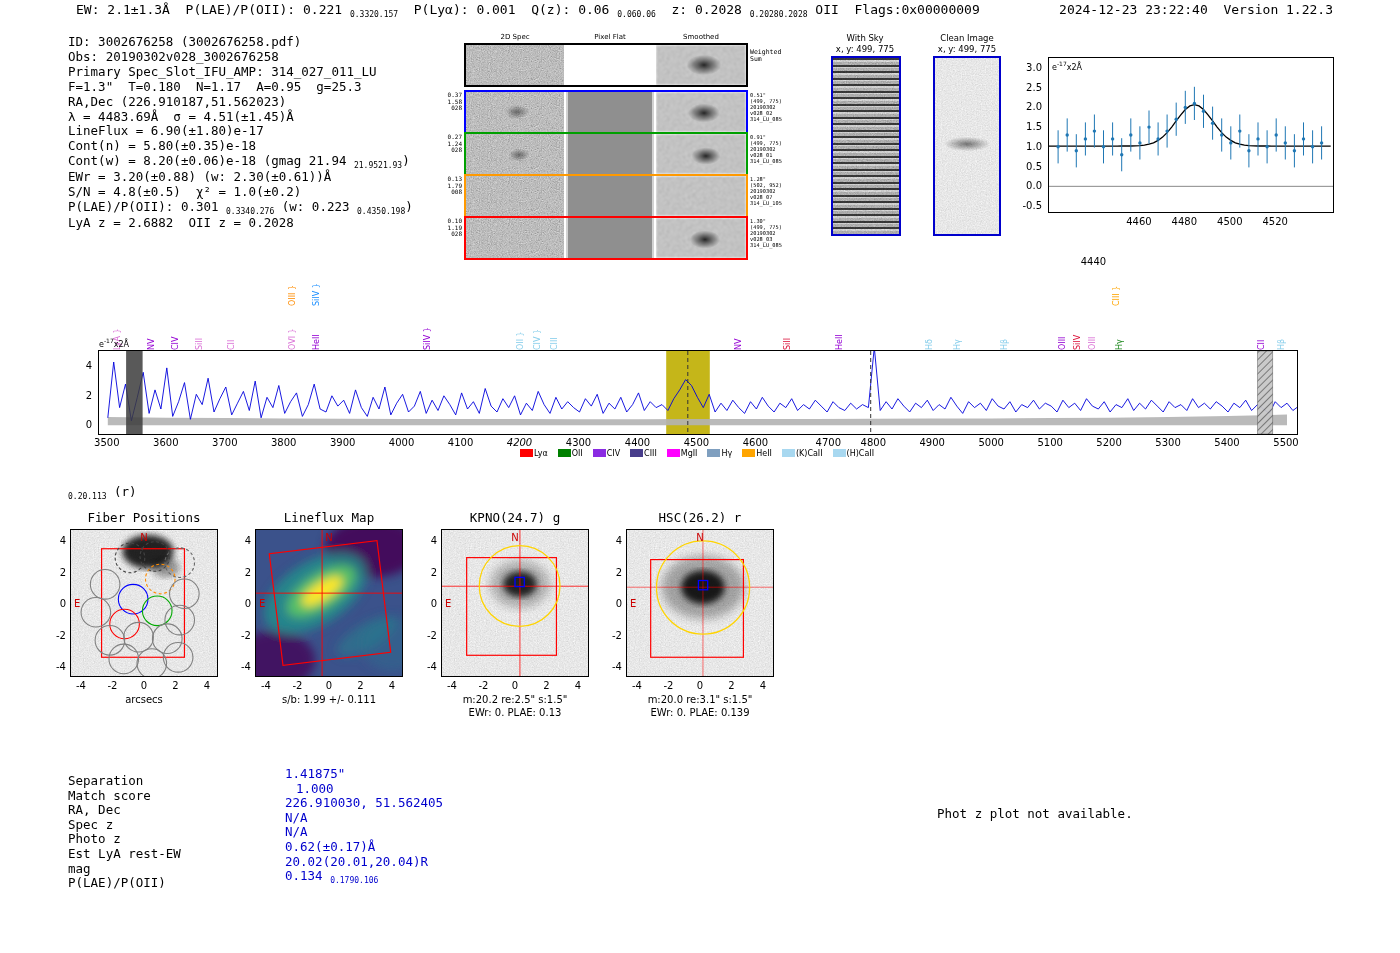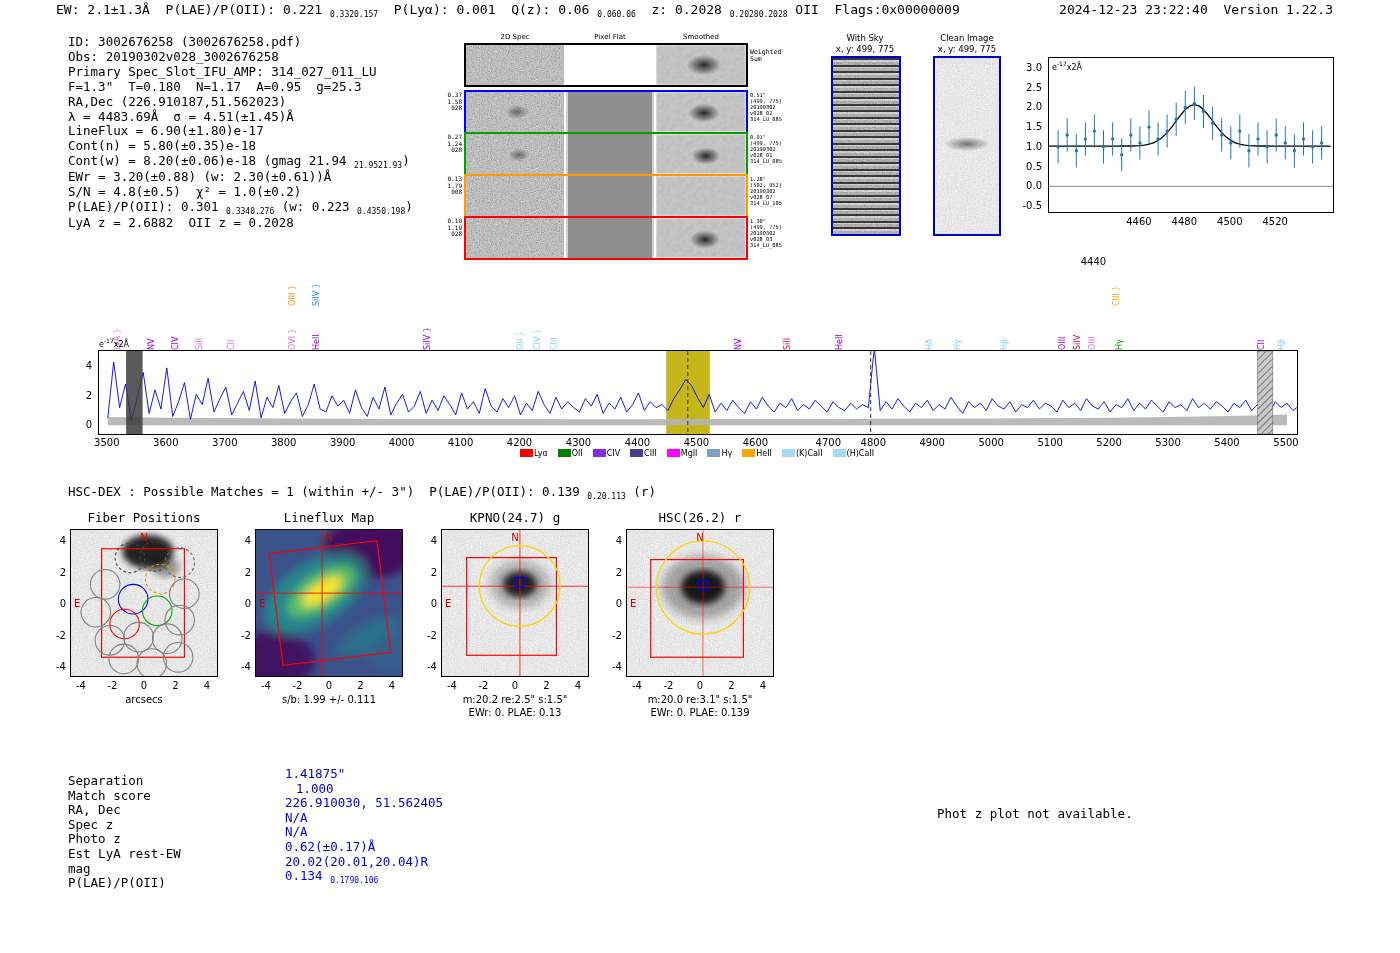--- a/index.html
+++ b/index.html
@@ -79,21 +79,21 @@
       </filter>
     <pattern id="hatchP" width="5" height="5" patternUnits="userSpaceOnUse" patternTransform="rotate(45)">
       <rect width="5" height="5" fill="#c8c8c8"></rect>
       <line x1="0" y1="0" x2="0" y2="5" stroke="#555" stroke-width="1.5"></line>
     </pattern>
   </defs>
 </svg>
 
 <div class="page">
 
-  <div class="abs mono hdr" style="left:56px;top:3px"><span>EW: 2.1±1.3Å  P(LAE)/P(OII): 0.221 </span><span class="frac">
+  <div class="abs mono hdr" style="left:76px;top:3px"><span>EW: 2.1±1.3Å  P(LAE)/P(OII): 0.221 </span><span class="frac">
         <span>0.332</span>
         <span>0.157</span>
       </span><span>  P(Lyα): 0.001  Q(z): 0.06 </span><span class="frac">
         <span>0.06</span>
         <span>0.06</span>
       </span><span>  z: 0.2028 </span><span class="frac">
         <span>0.2028</span>
         <span>0.2028</span>
       </span><span> OII  Flags:0x00000009</span></div>
   <div class="abs mono hdr" style="right:67px;top:3px">2024-12-23 23:22:40  Version 1.22.3</div>
@@ -354,21 +354,21 @@
       <span style="top: 15.4px;">4</span>
     </div>
   <div id="spec-xticks" class="abs xticks sans" style="left:98px;top:437px;width:1198px;height:12px">
       <span style="left: 8.8px;">3500</span>
       <span style="left: 67.8px;">3600</span>
       <span style="left: 126.8px;">3700</span>
       <span style="left: 185.7px;">3800</span>
       <span style="left: 244.7px;">3900</span>
       <span style="left: 303.6px;">4000</span>
       <span style="left: 362.6px;">4100</span>
-      <span style="left: 421.5px;">4200</span>
+      <span style="left: 421.5px; font-style: italic;">4200</span>
       <span style="left: 480.5px;">4300</span>
       <span style="left: 539.5px;">4400</span>
       <span style="left: 598.4px;">4500</span>
       <span style="left: 657.4px;">4600</span>
       <span style="left: 716.3px; margin-left: 14px;">4700</span>
       <span style="left: 775.3px;">4800</span>
       <span style="left: 834.2px;">4900</span>
       <span style="left: 893.2px;">5000</span>
       <span style="left: 952.2px;">5100</span>
       <span style="left: 1011.1px;">5200</span>
@@ -408,21 +408,21 @@
       <span class="lgitem">
         <span class="sw" style="background: rgb(168, 216, 240);"></span>
         <span>(K)CaII</span>
       </span>
       <span class="lgitem">
         <span class="sw" style="background: rgb(168, 216, 240);"></span>
         <span>(H)CaII</span>
       </span>
     </div>
 
-  <div class="abs mono" style="left:68px;top:485px"><span>HSC-DEX : Possible Matches = 1 (within +/- 3")  P(LAE)/P(OII): 0.139 </span><span class="frac">
+  <div class="abs mono" style="left:68px;top:485px"><span class="frac">
         <span>0.2</span>
         <span>0.113</span>
       </span><span> (r)</span></div>
 
   <div class="abs mono cuttitle" style="left:70px;top:511px;width:148px">Fiber Positions</div>
   <div class="imgbox bthin" style="left:70px;top:529px;width:148px;height:148px">
     <svg width="146" height="146" viewBox="0 0 148 148">
       <rect width="148" height="148" filter="url(#nzLight)"></rect>
       <ellipse cx="78" cy="22" rx="26" ry="17" fill="#000" opacity="0.85" filter="url(#blur3)"></ellipse>
       <ellipse cx="96" cy="38" rx="14" ry="10" fill="#000" opacity="0.35" filter="url(#blur3)"></ellipse>

